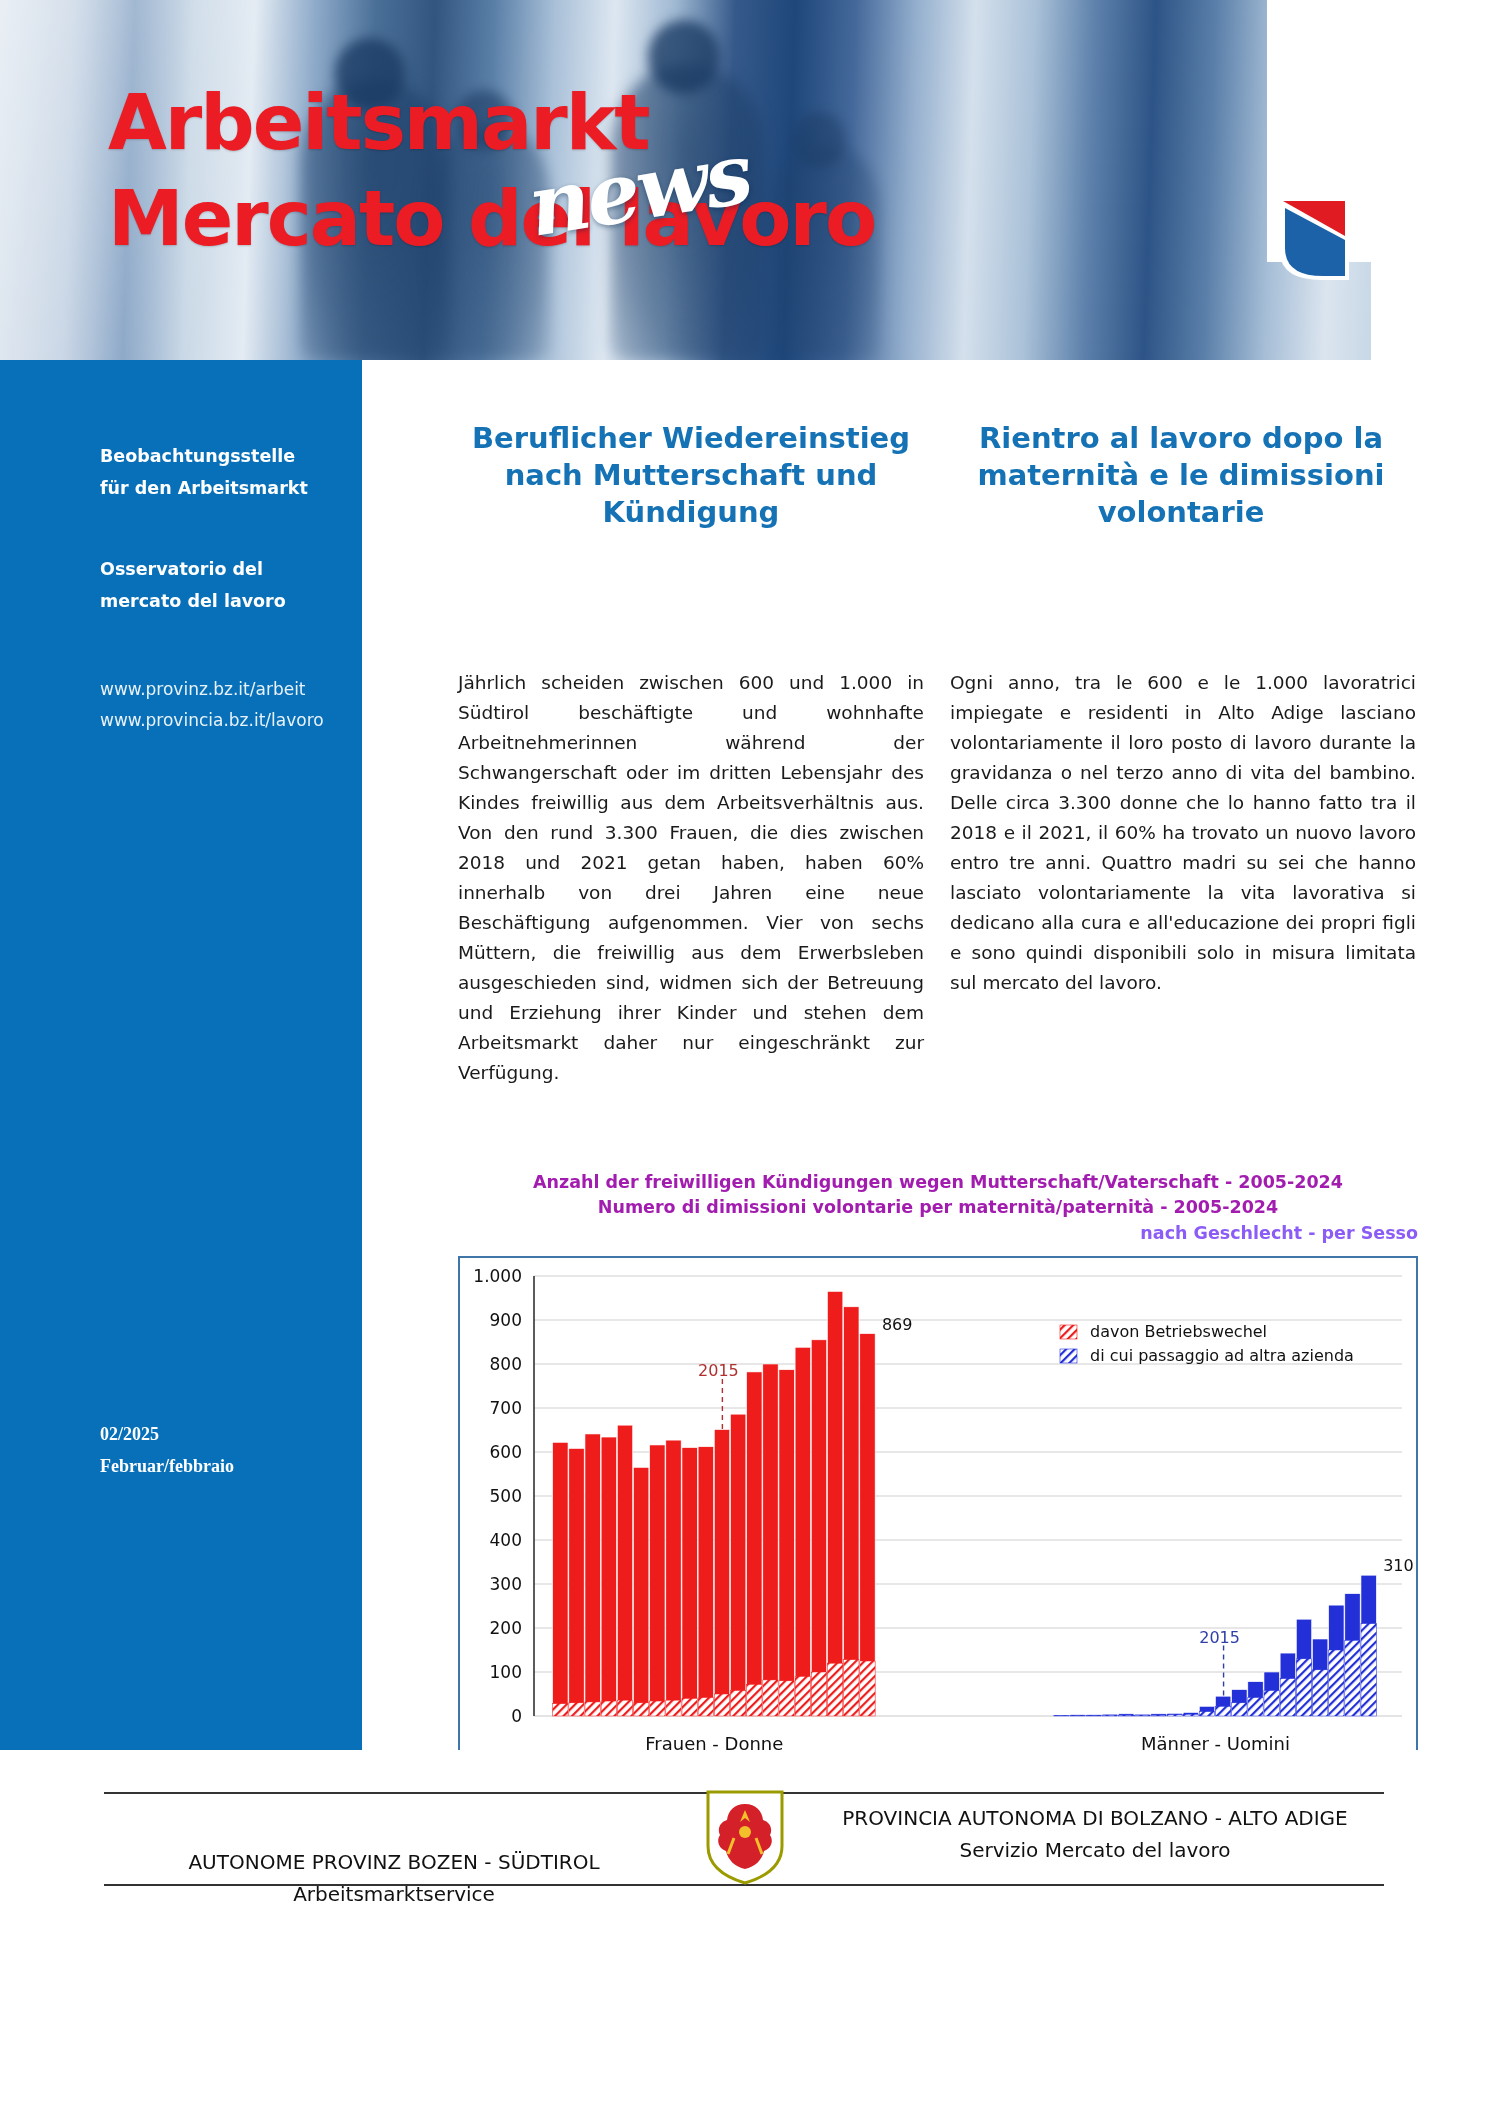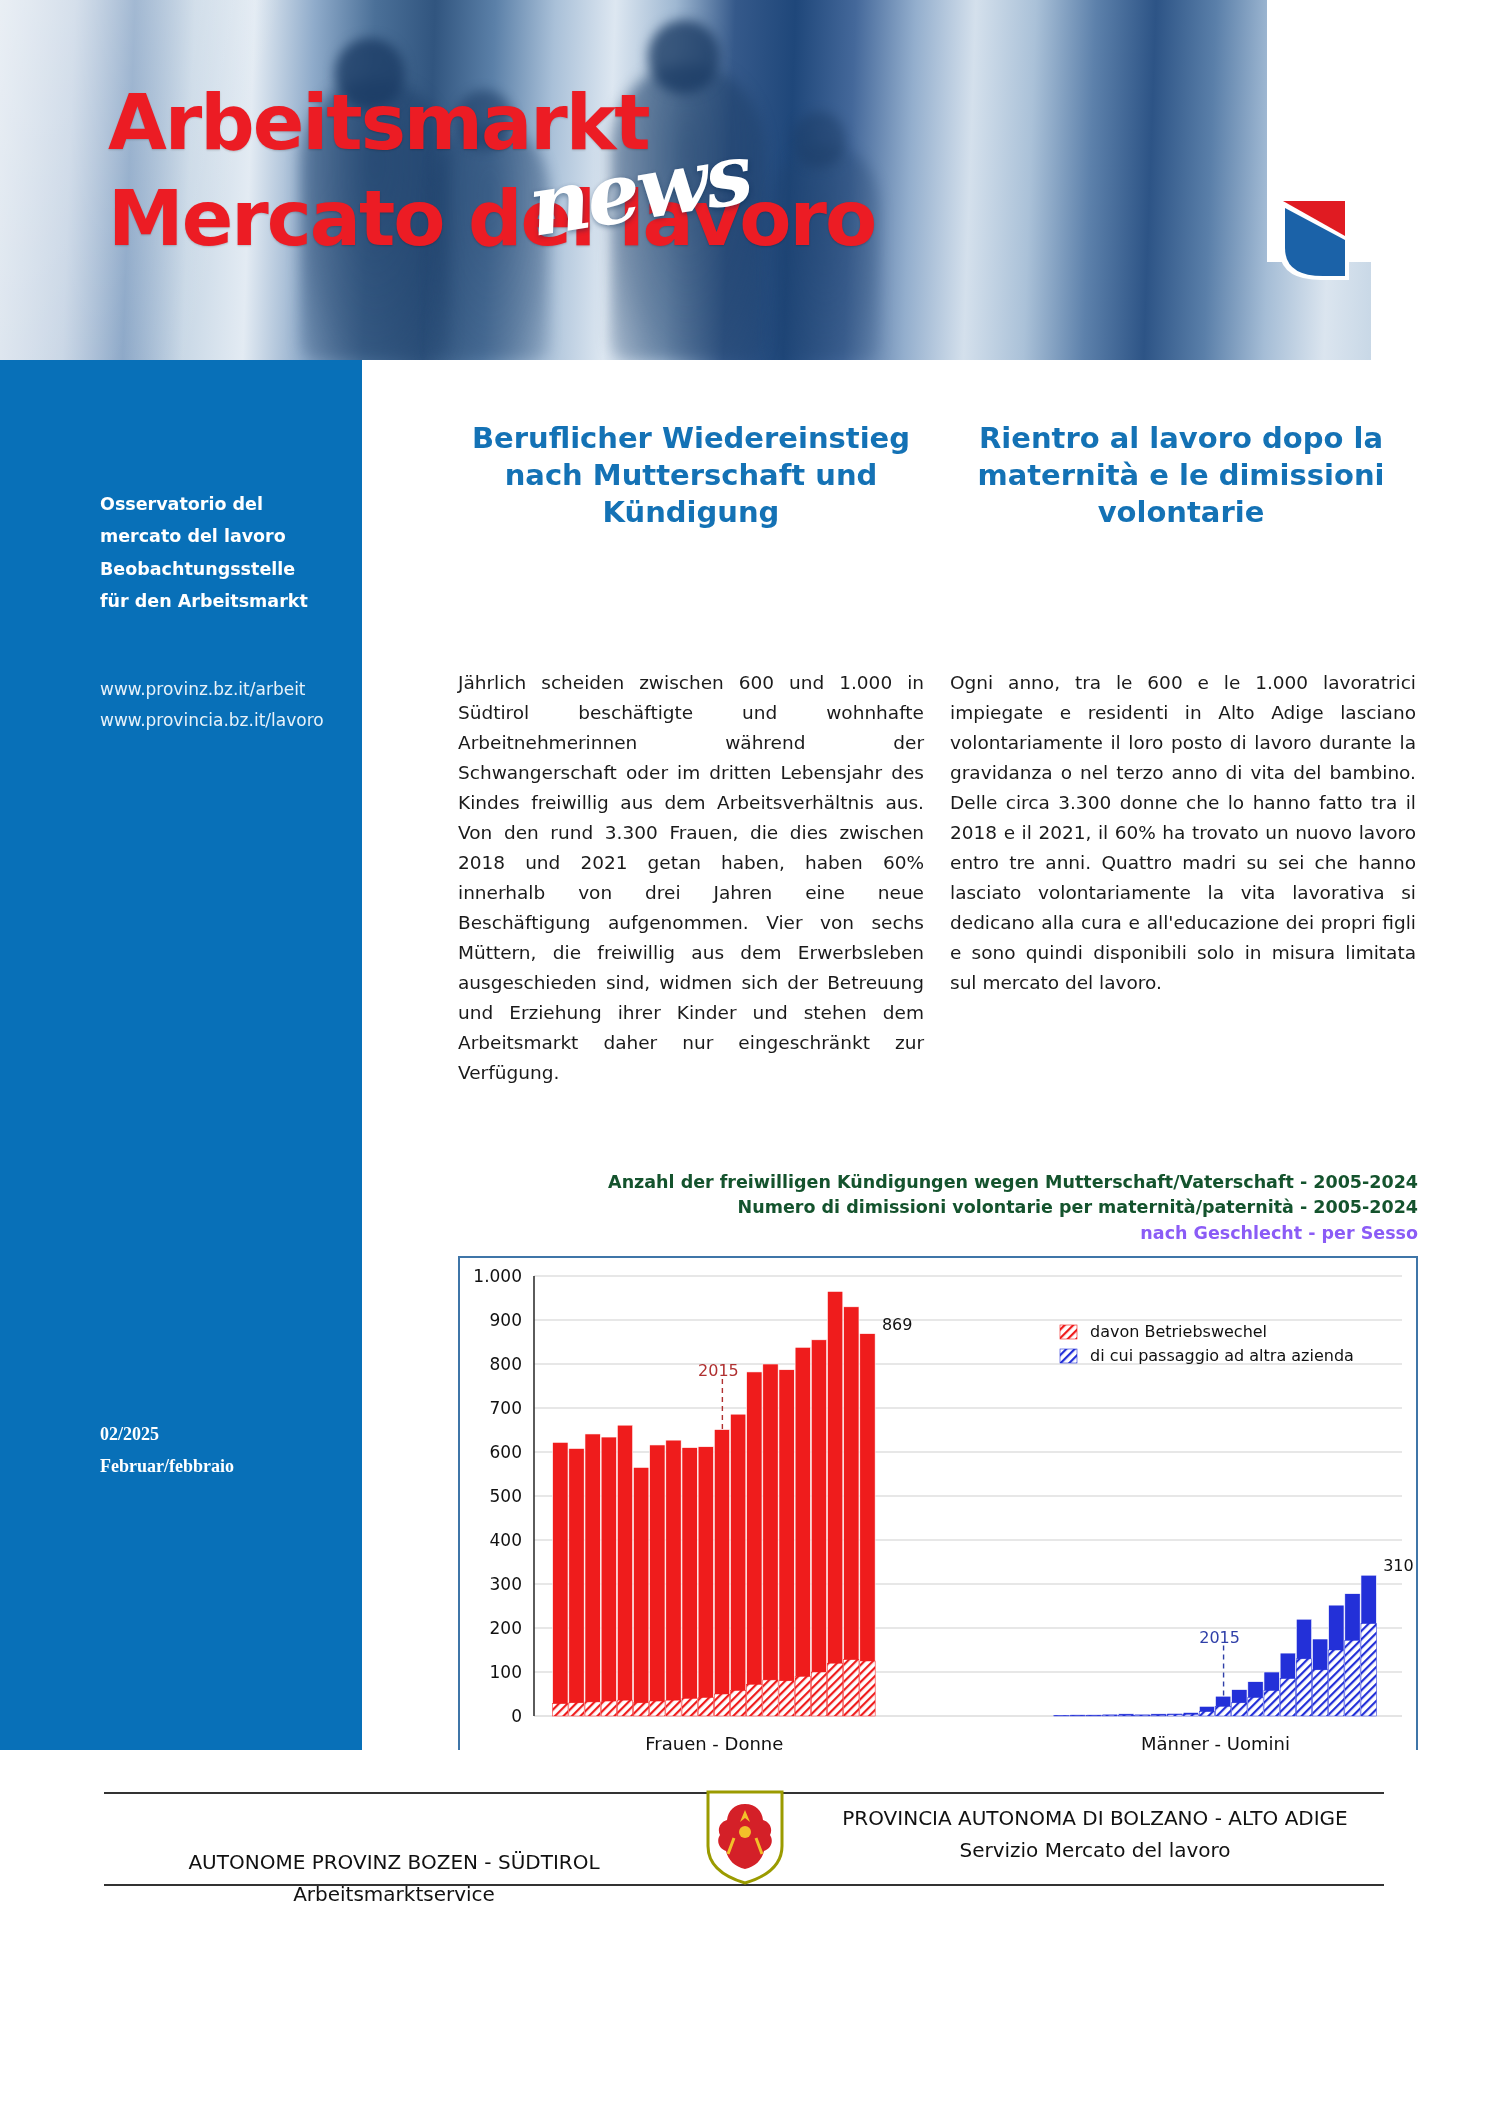--- a/index.html
+++ b/index.html
@@ -130,23 +130,23 @@
   .col { width: 466px; }
   .col p {
     font-family: "DejaVu Sans", sans-serif;
     font-size: 18.5px; line-height: 1.62; color: #1a1a1a;
     text-align: justify;
   }
 
   
   .chart-wrap { position: absolute; left: 96px; top: 810px; width: 960px; }
   .chart-title {
-    text-align: right;
-    font-family: "DejaVu Sans", sans-serif;
-    color: #14532d; font-weight: bold; font-size: 17.5px; line-height: 1.42;
+    text-align: center;
+    font-family: "DejaVu Sans", sans-serif;
+    color: #a21caf; font-weight: bold; font-size: 17.5px; line-height: 1.42;
   }
   .chart-sub {
     text-align: right;
     font-family: "DejaVu Sans", sans-serif;
     color: #8b5cf6; font-weight: bold; font-size: 17.5px; line-height: 1.5;
   }
   .chart-box {
     margin-top: 10px;
     border: 2px solid #3f75a8;
     background: #ffffff;
@@ -217,27 +217,27 @@
 
   <svg class="logo-mark" viewBox="0 0 78 86">
     <path d="M4 2 H74 V84 Q74 84 46 84 Q4 84 4 52 Z" fill="#ffffff"></path>
     <path d="M8 5 H70 V40 L8 5 Z" fill="#e01b22"></path>
     <path d="M70 44 V80 Q70 80 48 80 Q10 80 10 52 V12 Z" fill="#1b62a8"></path>
   </svg>
 </div>
 
 <div class="sidebar">
   <div class="sidebar-inner">
+    <div class="sb-head">
+      <div>Beobachtungsstelle</div>
+      <div>für den Arbeitsmarkt</div>
+    </div>
     <div class="sb-head second">
       <div>Osservatorio del</div>
       <div>mercato del lavoro</div>
-    </div>
-    <div class="sb-head">
-      <div>Beobachtungsstelle</div>
-      <div>für den Arbeitsmarkt</div>
     </div>
     <div class="sb-links">
       <a class="sb-link">www.provinz.bz.it/arbeit</a>
       <a class="sb-link">www.provincia.bz.it/lavoro</a>
     </div>
   </div>
   <div class="sb-issue">
     <div>02/2025</div>
     <div>Februar/febbraio</div>
   </div>

